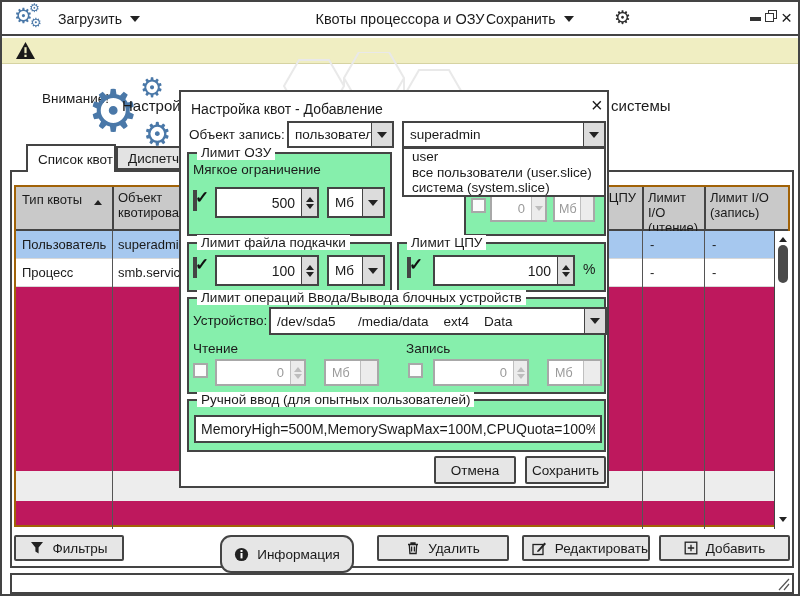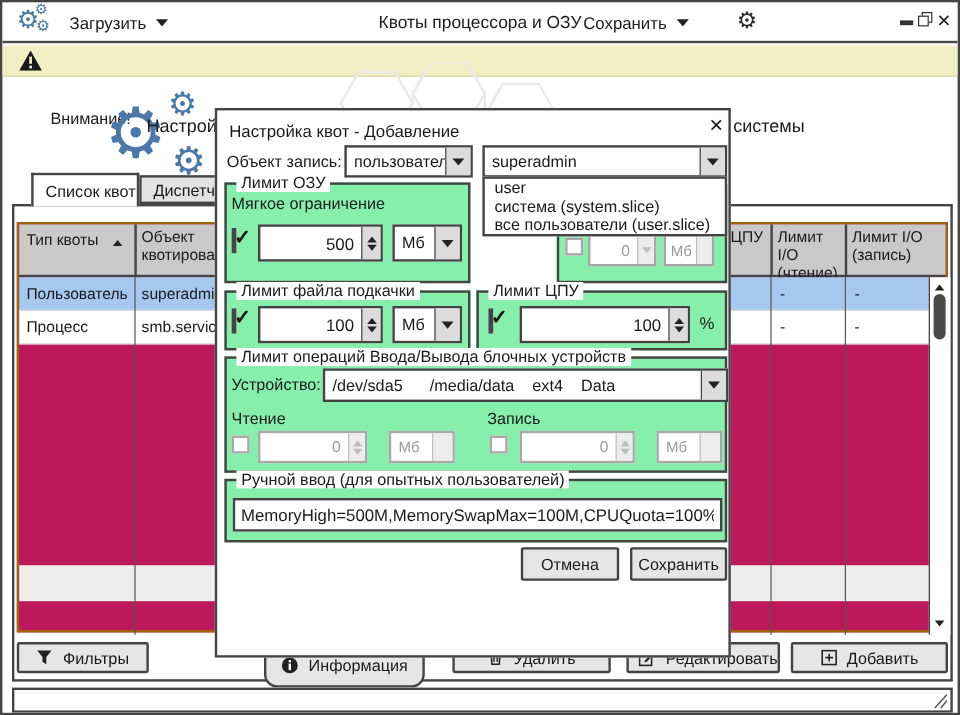--- a/index.html
+++ b/index.html
@@ -24,21 +24,21 @@
   .table{left:12px;top:183px;width:776px;height:342px;border:2px solid #a16207;background:#be185d;}
   .thead{left:0;top:0;width:100%;height:44px;background:#c9c9c9;border-bottom:2px solid #444;font-size:13px;line-height:1.15;}
   .vline{background:#444;width:1.5px;}
   .trow{left:0;width:758px;height:28px;display:flex;align-items:center;font-size:13px;border-bottom:1px solid #d8d8d8;}
   .cell{position:absolute;white-space:nowrap;overflow:hidden;}
   
   .sb{left:758px;top:44px;width:18px;height:298px;border-left:1.5px solid #444;background:#fff;}
   .sb-btn{left:0;width:16.5px;height:16px;display:flex;align-items:center;justify-content:center;}
   .sb-thumb{left:3px;top:14px;width:10px;height:38px;background:#4a4a4a;border-radius:5px;}
   
-  .dialog{left:177px;top:88px;width:430px;height:458px;background:#fff;border:2px solid #444;z-index:10;}
+  .dialog{left:177px;top:88px;width:430px;height:398px;background:#fff;border:2px solid #444;z-index:10;}
   .group{border:2px solid #444;background:#86efac;}
   .legend{position:absolute;top:-9px;left:8px;background:#fff;padding:0 4px;font-size:13.5px;white-space:nowrap;}
   .combo{display:flex;border:2px solid #444;background:#fff;align-items:stretch;}
   .combo-text{flex:1;font-size:13.5px;padding:3px 6px;white-space:nowrap;overflow:hidden;display:flex;align-items:center;}
   .arrowbox{width:20px;background:#dcdcdc;border-left:1.5px solid #444;display:flex;align-items:center;justify-content:center;}
   .numfield{display:flex;border:2px solid #444;background:#fff;align-items:stretch;}
   .numval{flex:1;text-align:right;padding:3px 6px;font-size:14px;display:flex;align-items:center;justify-content:flex-end;}
   .spinbox{width:15px;background:#dcdcdc;border-left:1.5px solid #444;display:flex;flex-direction:column;align-items:center;justify-content:center;gap:2px;}
   .checkbox{width:17px;height:17px;border:2px solid #444;background:#fff;position:relative;}
   .checkbox.checked::after{content:"✓";position:absolute;left:0px;top:-5px;font-size:17px;font-weight:bold;color:#111;}
@@ -264,24 +264,24 @@
         <span class="combo-text" style="font-size:12.5px;padding:2px 4px;">Мб</span>
         <span class="arrowbox" style="width:12px;"></span>
       </div>
     </div>
 
     <div class="abs list" style="left:221px;top:55px;width:204px;height:50px;">
       <div class="list-item">
           <span>user</span>
         </div>
       <div class="list-item">
-          <span>система (system.slice)</span>
+          <span>все пользователи (user.slice)</span>
         </div>
       <div class="list-item">
-          <span>все пользователи (user.slice)</span>
+          <span>система (system.slice)</span>
         </div>
     </div>
 
     <div class="abs group" style="left:6px;top:150px;width:205px;height:50px;">
       <span class="legend">Лимит файла подкачки</span>
       <span class="abs checkbox checked" style="left:4px;top:15px;"></span>
       <div class="abs numfield" style="left:26px;top:11px;width:104px;height:31px;">
         <span class="numval">100</span>
         <span class="spinbox">
           <i class="tri-up"></i>

